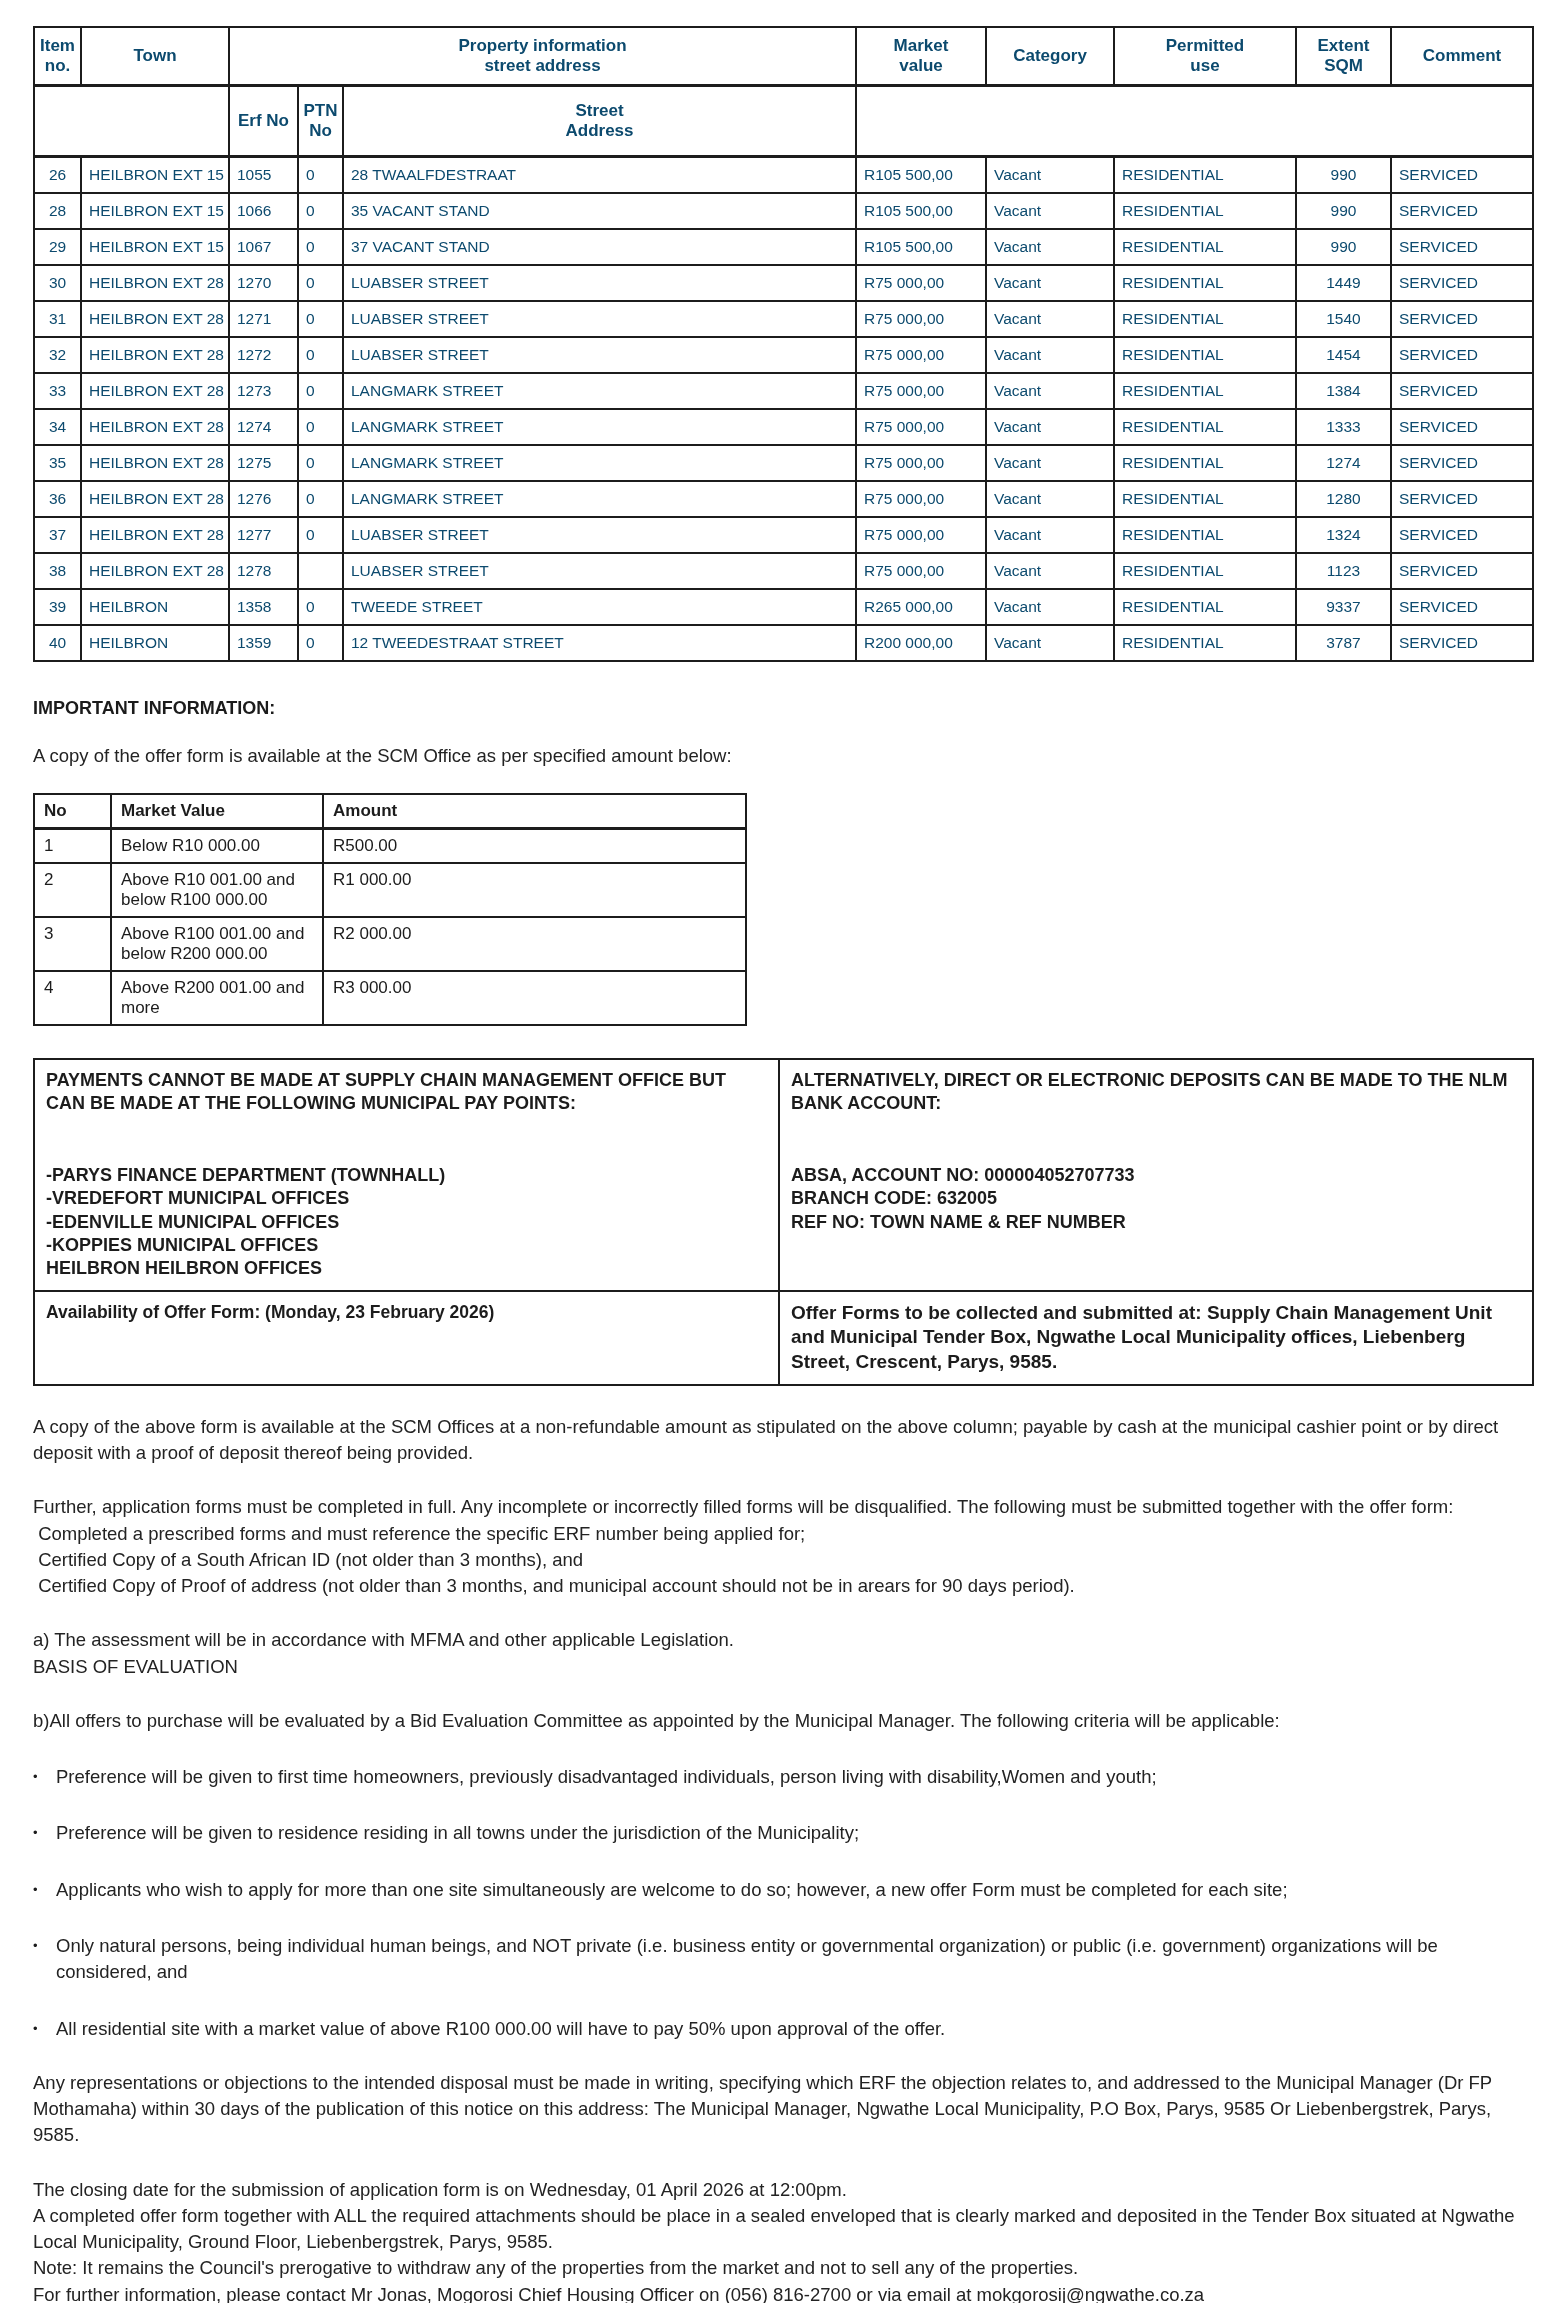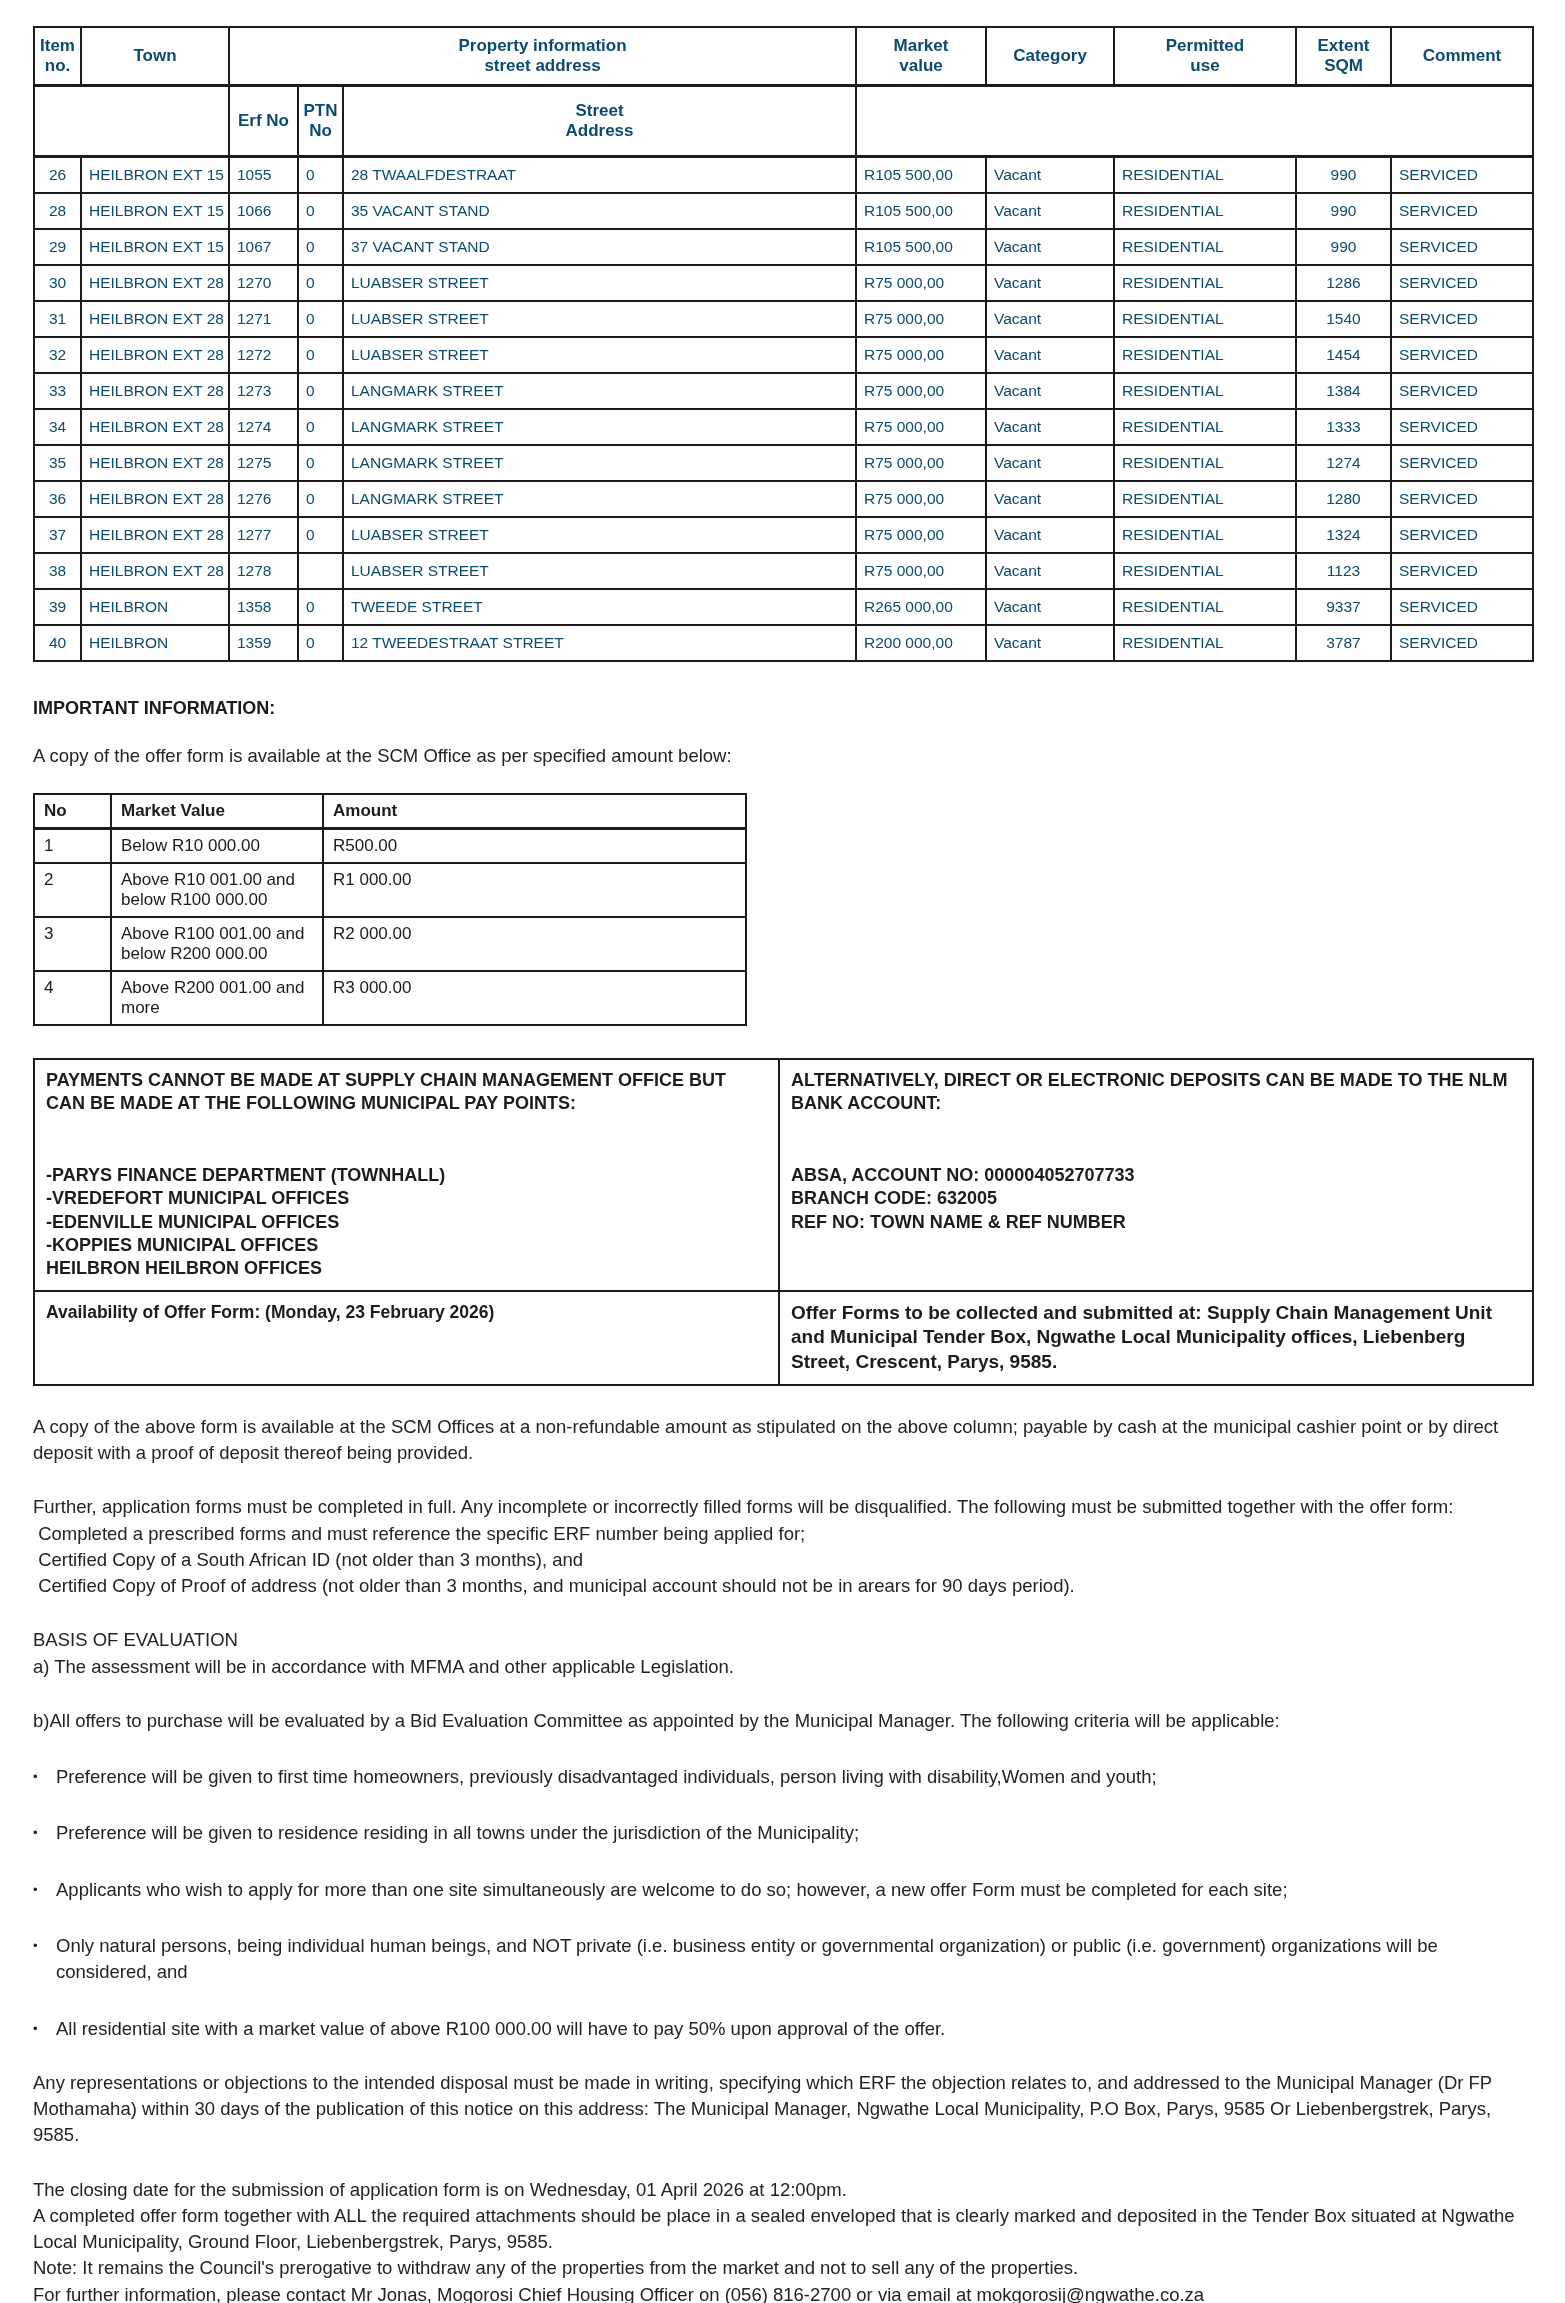--- a/index.html
+++ b/index.html
@@ -155,21 +155,21 @@
         </tr>
         <tr>
           <td class="c0">30</td>
           <td class="c1">HEILBRON EXT 28</td>
           <td class="c2">1270</td>
           <td class="c3">0</td>
           <td class="c4">LUABSER STREET</td>
           <td class="c5">R75 000,00</td>
           <td class="c6">Vacant</td>
           <td class="c7">RESIDENTIAL</td>
-          <td class="c8">1286</td>
+          <td class="c8">1449</td>
           <td class="c9">SERVICED</td>
         </tr>
         <tr>
           <td class="c0">31</td>
           <td class="c1">HEILBRON EXT 28</td>
           <td class="c2">1271</td>
           <td class="c3">0</td>
           <td class="c4">LUABSER STREET</td>
           <td class="c5">R75 000,00</td>
           <td class="c6">Vacant</td>
@@ -364,22 +364,22 @@
   </table>
 
   <p class="para">A copy of the above form is available at the SCM Offices at a non-refundable amount as stipulated on the above column; payable by cash at the municipal cashier point or by direct deposit with a proof of deposit thereof being provided.</p>
 
   <div class="para lines">
     <div>Further, application forms must be completed in full. Any incomplete or incorrectly filled forms will be disqualified. The following must be submitted together with the offer form:</div>
     <div><div class="pay-line"> Completed a prescribed forms and must reference the specific ERF number being applied for;</div><div class="pay-line"> Certified Copy of a South African ID (not older than 3 months), and</div><div class="pay-line"> Certified Copy of Proof of address (not older than 3 months, and municipal account should not be in arears for 90 days period).</div></div>
   </div>
 
   <div class="para lines">
+    <div>a) The assessment will be in accordance with MFMA and other applicable Legislation.</div>
     <div>BASIS OF EVALUATION</div>
-    <div>a) The assessment will be in accordance with MFMA and other applicable Legislation.</div>
   </div>
 
   <p class="para">b)All offers to purchase will be evaluated by a Bid Evaluation Committee as appointed by the Municipal Manager. The following criteria will be applicable:</p>
 
   <div class="bullets">
       <div class="bullet-item">
         <span class="bullet-dot">•</span>
         <span class="bullet-text">Preference will be given to first time homeowners, previously disadvantaged individuals, person living with disability,Women and youth;</span>
       </div>
       <div class="bullet-item">

